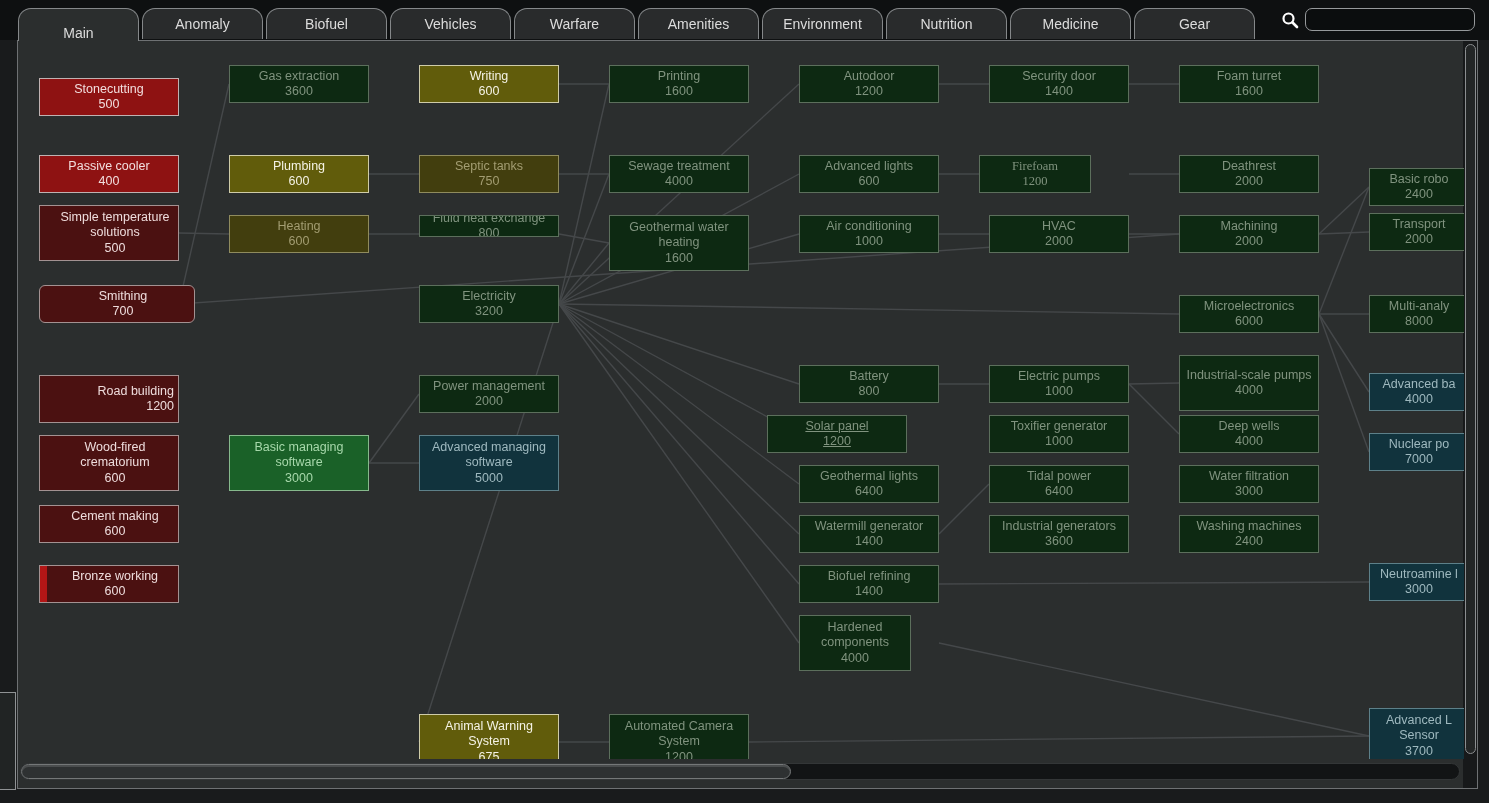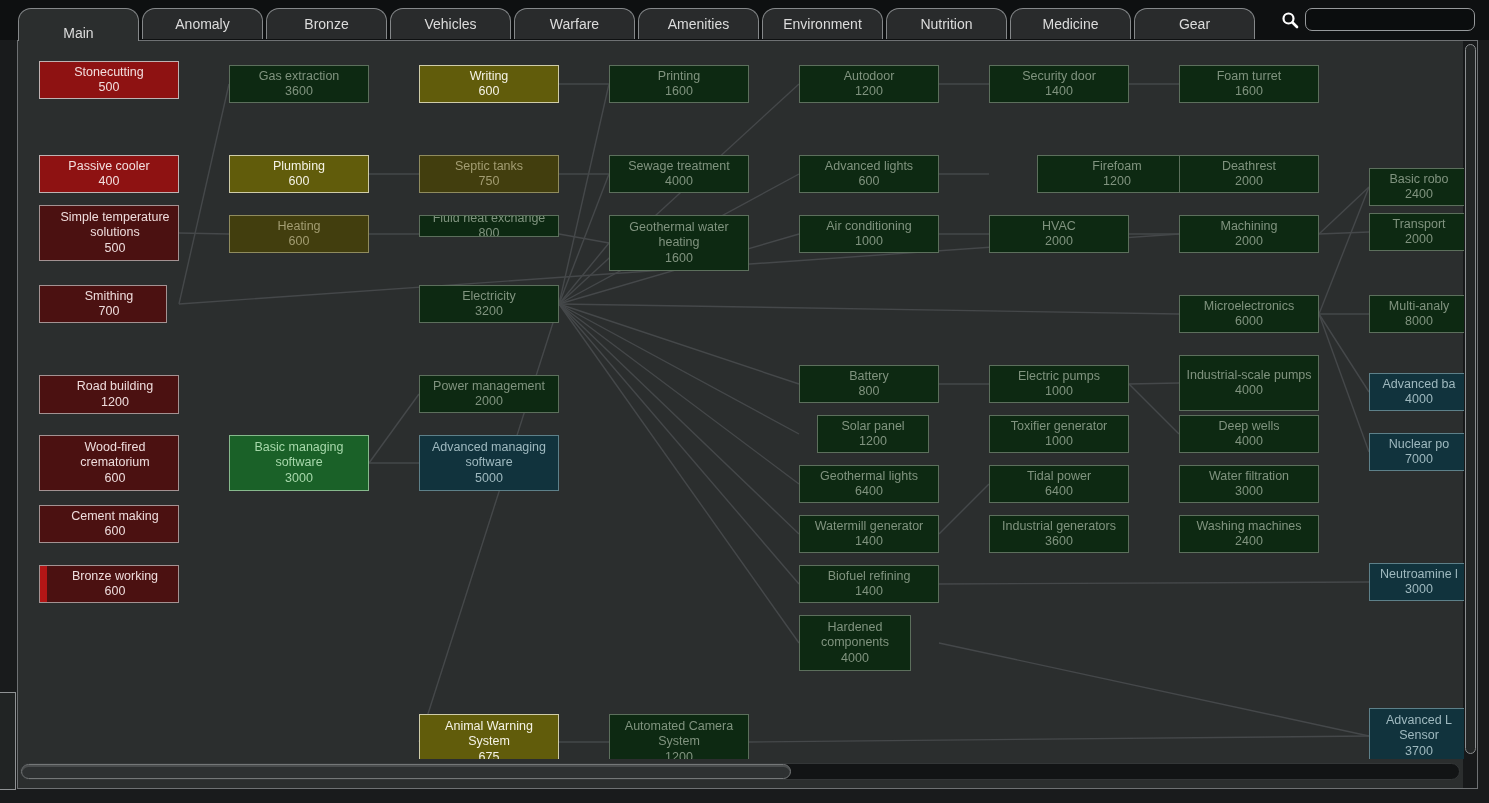--- a/index.html
+++ b/index.html
@@ -54,21 +54,21 @@
 
   <div id="tabbar">
     <div id="tabs">
         <div class="tab selected">
           <span>Main</span>
         </div>
         <div class="tab">
           <span>Anomaly</span>
         </div>
         <div class="tab">
-          <span>Bronze</span>
+          <span>Biofuel</span>
         </div>
         <div class="tab">
           <span>Vehicles</span>
         </div>
         <div class="tab">
           <span>Warfare</span>
         </div>
         <div class="tab">
           <span>Amenities</span>
         </div>
@@ -134,37 +134,37 @@
           <line x1="920" y1="132" x2="970" y2="132" stroke="#45484a" stroke-width="1.4"></line>
           <line x1="1110" y1="132" x2="1160" y2="132" stroke="#45484a" stroke-width="1.4"></line>
           <line x1="920" y1="42" x2="970" y2="42" stroke="#45484a" stroke-width="1.4"></line>
           <line x1="1110" y1="42" x2="1160" y2="42" stroke="#45484a" stroke-width="1.4"></line>
           <line x1="920" y1="542" x2="1350" y2="540" stroke="#45484a" stroke-width="1.4"></line>
           <line x1="920" y1="601" x2="1350" y2="694" stroke="#45484a" stroke-width="1.4"></line>
           <line x1="540" y1="700" x2="590" y2="700" stroke="#45484a" stroke-width="1.4"></line>
           <line x1="730" y1="700" x2="1350" y2="694" stroke="#45484a" stroke-width="1.4"></line>
         </svg>
       <div id="nodes">
-          <div class="node t-red" style="left: 20px; top: 19px; width: 140px; height: 38px;">
+          <div class="node t-red" style="left: 20px; top: 36px; width: 140px; height: 38px;">
             <div class="nlabel" style="position: relative;">Stonecutting</div>
             <div class="ncost" style="position: relative;">500</div>
           </div>
           <div class="node t-red" style="left: 20px; top: 113px; width: 140px; height: 38px;">
             <div class="nlabel" style="position: relative;">Passive cooler</div>
             <div class="ncost" style="position: relative;">400</div>
           </div>
           <div class="node t-maroon" style="left: 20px; top: 163px; width: 140px; height: 56px;">
             <div class="nlabel" style="position: relative;">Simple temperature solutions</div>
             <div class="ncost" style="position: relative;">500</div>
           </div>
-          <div class="node t-maroon" style="left: 20px; top: 243px; width: 128px; height: 38px;">
+          <div class="node t-maroon" style="left: 20px; top: 243px; width: 156px; height: 38px; border-radius: 6px;">
             <div class="nlabel" style="position: relative;">Smithing</div>
             <div class="ncost" style="position: relative;">700</div>
           </div>
-          <div class="node t-maroon" style="left: 20px; top: 333px; width: 140px; height: 39px;">
+          <div class="node t-maroon" style="left: 20px; top: 333px; width: 140px; height: 48px; text-align: right;">
             <div class="nlabel" style="position: relative;">Road building</div>
             <div class="ncost" style="position: relative;">1200</div>
           </div>
           <div class="node t-maroon" style="left: 20px; top: 393px; width: 140px; height: 56px;">
             <div class="nlabel" style="position: relative;">Wood-fired crematorium</div>
             <div class="ncost" style="position: relative;">600</div>
           </div>
           <div class="node t-maroon" style="left: 20px; top: 463px; width: 140px; height: 38px;">
             <div class="nlabel" style="position: relative;">Cement making</div>
             <div class="ncost" style="position: relative;">600</div>
@@ -243,21 +243,21 @@
             <div class="ncost" style="position: relative;">600</div>
           </div>
           <div class="node t-green" style="left: 780px; top: 173px; width: 140px; height: 38px;">
             <div class="nlabel" style="position: relative;">Air conditioning</div>
             <div class="ncost" style="position: relative;">1000</div>
           </div>
           <div class="node t-green" style="left: 780px; top: 323px; width: 140px; height: 38px;">
             <div class="nlabel" style="position: relative;">Battery</div>
             <div class="ncost" style="position: relative;">800</div>
           </div>
-          <div class="node t-green" style="left: 798px; top: 373px; width: 112px; height: 38px;">
+          <div class="node t-green" style="left: 748px; top: 373px; width: 140px; height: 38px; text-decoration: underline;">
             <div class="nlabel" style="position: relative;">Solar panel</div>
             <div class="ncost" style="position: relative;">1200</div>
           </div>
           <div class="node t-green" style="left: 780px; top: 423px; width: 140px; height: 38px;">
             <div class="nlabel" style="position: relative;">Geothermal lights</div>
             <div class="ncost" style="position: relative;">6400</div>
           </div>
           <div class="node t-green" style="left: 780px; top: 473px; width: 140px; height: 38px;">
             <div class="nlabel" style="position: relative;">Watermill generator</div>
             <div class="ncost" style="position: relative;">1400</div>
@@ -267,21 +267,21 @@
             <div class="ncost" style="position: relative;">1400</div>
           </div>
           <div class="node t-green" style="left: 780px; top: 573px; width: 112px; height: 56px;">
             <div class="nlabel" style="position: relative;">Hardened components</div>
             <div class="ncost" style="position: relative;">4000</div>
           </div>
           <div class="node t-green" style="left: 970px; top: 23px; width: 140px; height: 38px;">
             <div class="nlabel" style="position: relative;">Security door</div>
             <div class="ncost" style="position: relative;">1400</div>
           </div>
-          <div class="node t-green" style="left: 1018px; top: 113px; width: 160px; height: 38px;">
+          <div class="node t-green" style="left: 960px; top: 113px; width: 112px; height: 38px; font-family: Liberation Serif, serif;">
             <div class="nlabel" style="position: relative;">Firefoam</div>
             <div class="ncost" style="position: relative;">1200</div>
           </div>
           <div class="node t-green" style="left: 970px; top: 173px; width: 140px; height: 38px;">
             <div class="nlabel" style="position: relative;">HVAC</div>
             <div class="ncost" style="position: relative;">2000</div>
           </div>
           <div class="node t-green" style="left: 970px; top: 323px; width: 140px; height: 38px;">
             <div class="nlabel" style="position: relative;">Electric pumps</div>
             <div class="ncost" style="position: relative;">1000</div>

